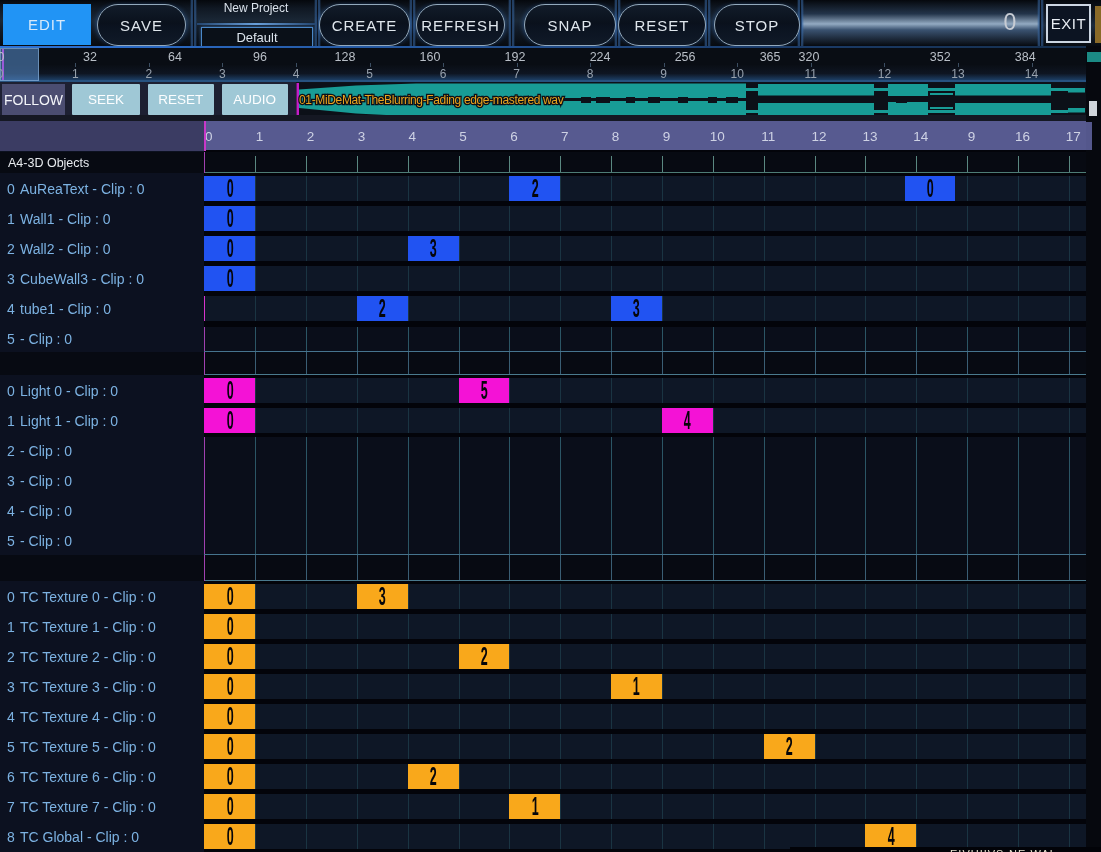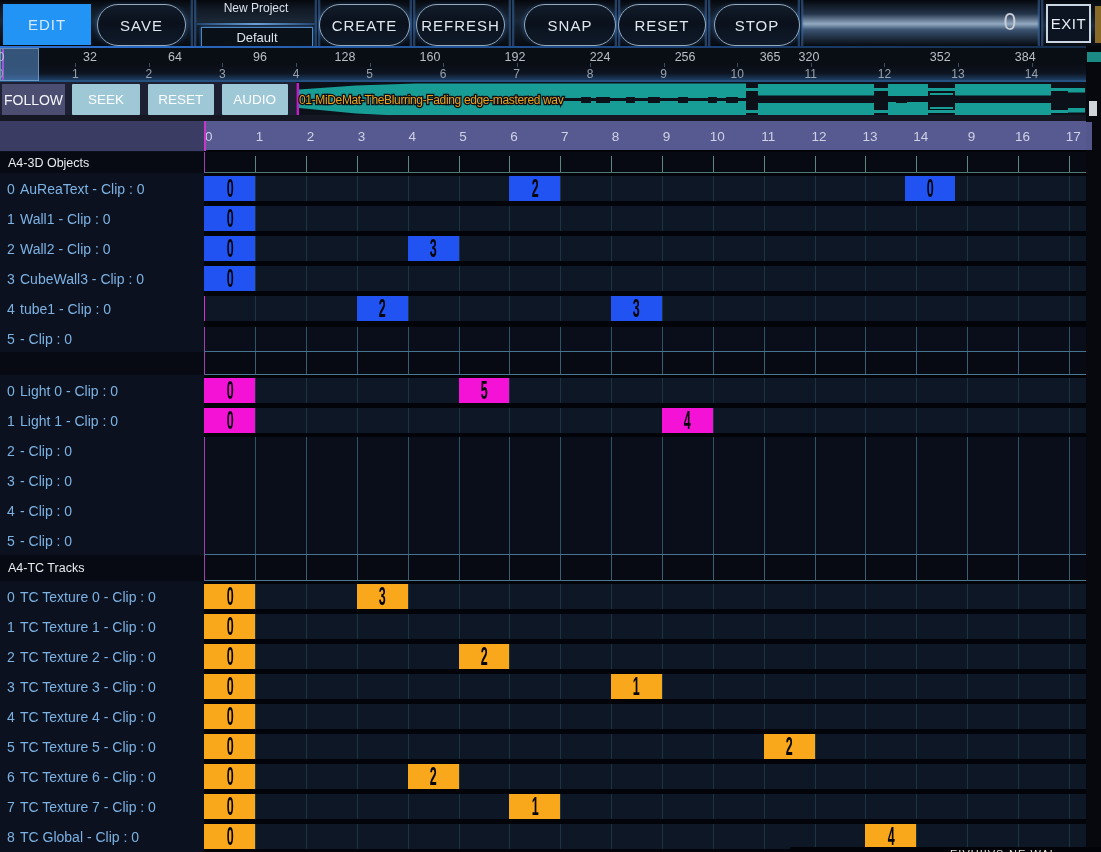--- a/index.html
+++ b/index.html
@@ -459,21 +459,20 @@
       <span>0</span>
     </div>
 <div class="clip" style="left:662.0px;top:408px;width:50.9px;background:#f412d6;">
       <span>4</span>
     </div>
 <div class="tlab" style="top:436px;"><span class="ix">2</span>- Clip : 0</div>
 <div class="tlab" style="top:466px;"><span class="ix">3</span>- Clip : 0</div>
 <div class="tlab" style="top:496px;"><span class="ix">4</span>- Clip : 0</div>
 <div class="tlab" style="top:526px;"><span class="ix">5</span>- Clip : 0</div>
 <div class="abs" style="left:0;top:555px;width:1086px;height:26px;background:#070a12;"></div>
-<div class="ghead" style="top:555px;height:26px;">A4-TC Tracks</div>
 <div class="abs" style="left:204.3px;top:555px;width:1px;height:24.5px;background:#3a5e74;"></div>
 <div class="abs" style="left:255.2px;top:555px;width:1px;height:24.5px;background:#3a5e74;"></div>
 <div class="abs" style="left:306.0px;top:555px;width:1px;height:24.5px;background:#3a5e74;"></div>
 <div class="abs" style="left:356.9px;top:555px;width:1px;height:24.5px;background:#3a5e74;"></div>
 <div class="abs" style="left:407.7px;top:555px;width:1px;height:24.5px;background:#3a5e74;"></div>
 <div class="abs" style="left:458.6px;top:555px;width:1px;height:24.5px;background:#3a5e74;"></div>
 <div class="abs" style="left:509.4px;top:555px;width:1px;height:24.5px;background:#3a5e74;"></div>
 <div class="abs" style="left:560.2px;top:555px;width:1px;height:24.5px;background:#3a5e74;"></div>
 <div class="abs" style="left:611.1px;top:555px;width:1px;height:24.5px;background:#3a5e74;"></div>
 <div class="abs" style="left:662.0px;top:555px;width:1px;height:24.5px;background:#3a5e74;"></div>

